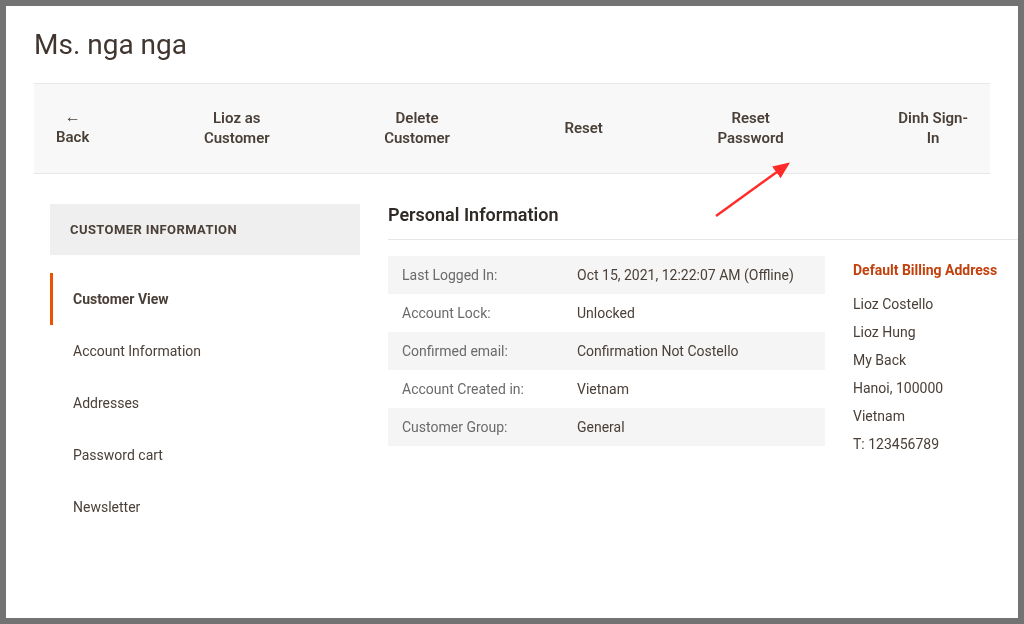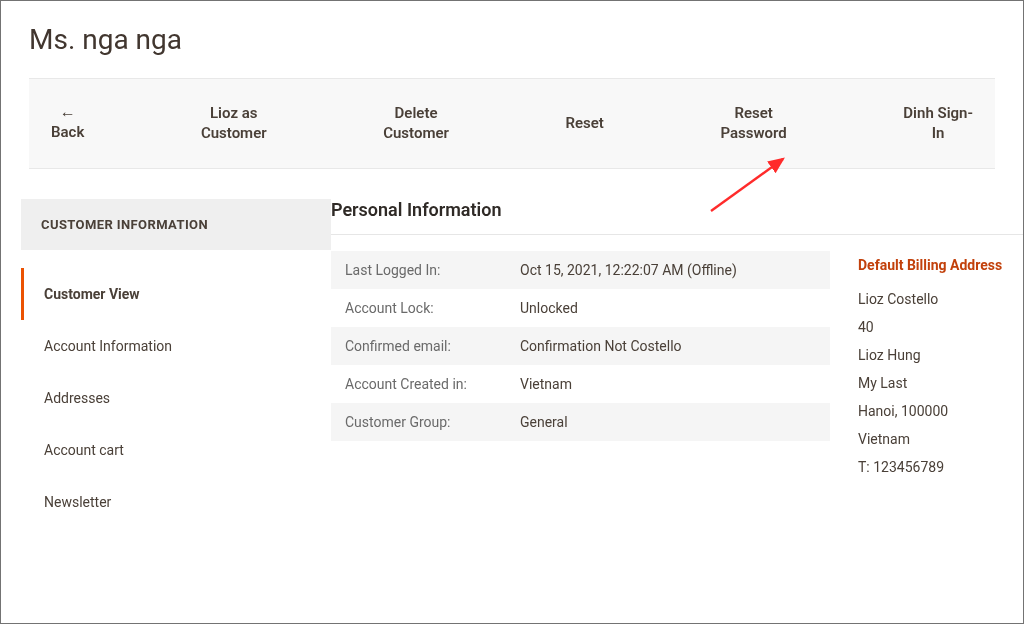--- a/index.html
+++ b/index.html
@@ -1,22 +1,22 @@
 <!DOCTYPE html>
 <html><head>
   <meta charset="utf-8">
   <style>
     * { margin: 0; padding: 0; box-sizing: border-box; }
     body { font-family: -apple-system, BlinkMacSystemFont, "Segoe UI", Roboto, Helvetica, Arial, sans-serif; background: #fff; color: #333; }
-    .page { width: 1024px; height: 624px; position: relative; background: #fff; border: 1px solid #737373; box-shadow: 0 2px 8px rgba(0,0,0,0.1); overflow: hidden; }
+    .page { width: 1024px; height: 624px; position: relative; background: #fff; border: 6px solid #737373; box-shadow: 0 2px 8px rgba(0,0,0,0.1); overflow: hidden; }
     .page-title { font-size: 28px; font-weight: 400; color: #41362f; padding: 22px 0 22px 28px; }
     .action-bar { background: #f8f8f8; border-top: 1px solid #e8e8e8; border-bottom: 1px solid #e8e8e8; margin: 0 28px; padding: 16px 18px; display: flex; justify-content: space-between; align-items: center; }
     .action-btn { background: transparent; border: none; font-size: 15px; font-weight: 600; color: #4a4038; text-align: center; cursor: pointer; padding: 8px 4px; line-height: 1.35; font-family: inherit; }
     .action-btn .arrow { display: block; font-size: 16px; line-height: 1; margin-bottom: 2px; }
-    .content { display: flex; padding: 30px 0 0 20px; }
+    .content { display: flex; padding: 30px 0 0 44px; gap: 28px; }
     .sidebar { width: 310px; flex-shrink: 0; }
     .sidebar-header { background: #efefef; padding: 18px 20px; font-size: 13px; font-weight: 700; letter-spacing: 0.4px; color: #4a4038; text-transform: uppercase; }
     .sidebar-list { list-style: none; margin-top: 18px; }
     .sidebar-item { padding: 18px 20px; font-size: 14px; color: #4a4038; cursor: pointer; border-left: 3px solid transparent; }
     .sidebar-item.active { font-weight: 700; border-left: 3px solid #eb5202; background: #fff; }
     .main { flex: 1; min-width: 0; }
     .section-title { font-size: 18px; font-weight: 600; color: #2f2a26; margin: 0 0 14px 0; }
     .divider { height: 1px; background: #e6e6e6; margin-bottom: 16px; }
     .info-row-wrap { display: flex; gap: 28px; align-items: flex-start; }
     .info-table { flex: 1; min-width: 0; border-collapse: collapse; width: 100%; }
@@ -69,21 +69,21 @@
         <li class="sidebar-item active">
           <span>Customer View</span>
         </li>
         <li class="sidebar-item">
           <span>Account Information</span>
         </li>
         <li class="sidebar-item">
           <span>Addresses</span>
         </li>
         <li class="sidebar-item">
-          <span>Account cart</span>
+          <span>Password cart</span>
         </li>
         <li class="sidebar-item">
           <span>Newsletter</span>
         </li>
       </ul>
     </aside>
 
     <main class="main">
       <h2 class="section-title">Personal Information</h2>
       <div class="divider"></div>
@@ -111,23 +111,22 @@
           <tr>
             <td class="label">Customer Group:</td>
             <td class="value">General</td>
           </tr>
         </tbody>
           </table>
 
         <div class="billing">
           <div class="billing-title">Default Billing Address</div>
           <div>Lioz Costello</div>
-          <div>40</div>
           <div>Lioz Hung</div>
-          <div>My Last</div>
+          <div>My Back</div>
           <div>Hanoi, 100000</div>
           <div>Vietnam</div>
           <div>T: 123456789</div>
         </div>
 
       </div>
     </main>
 
   </div>
 

